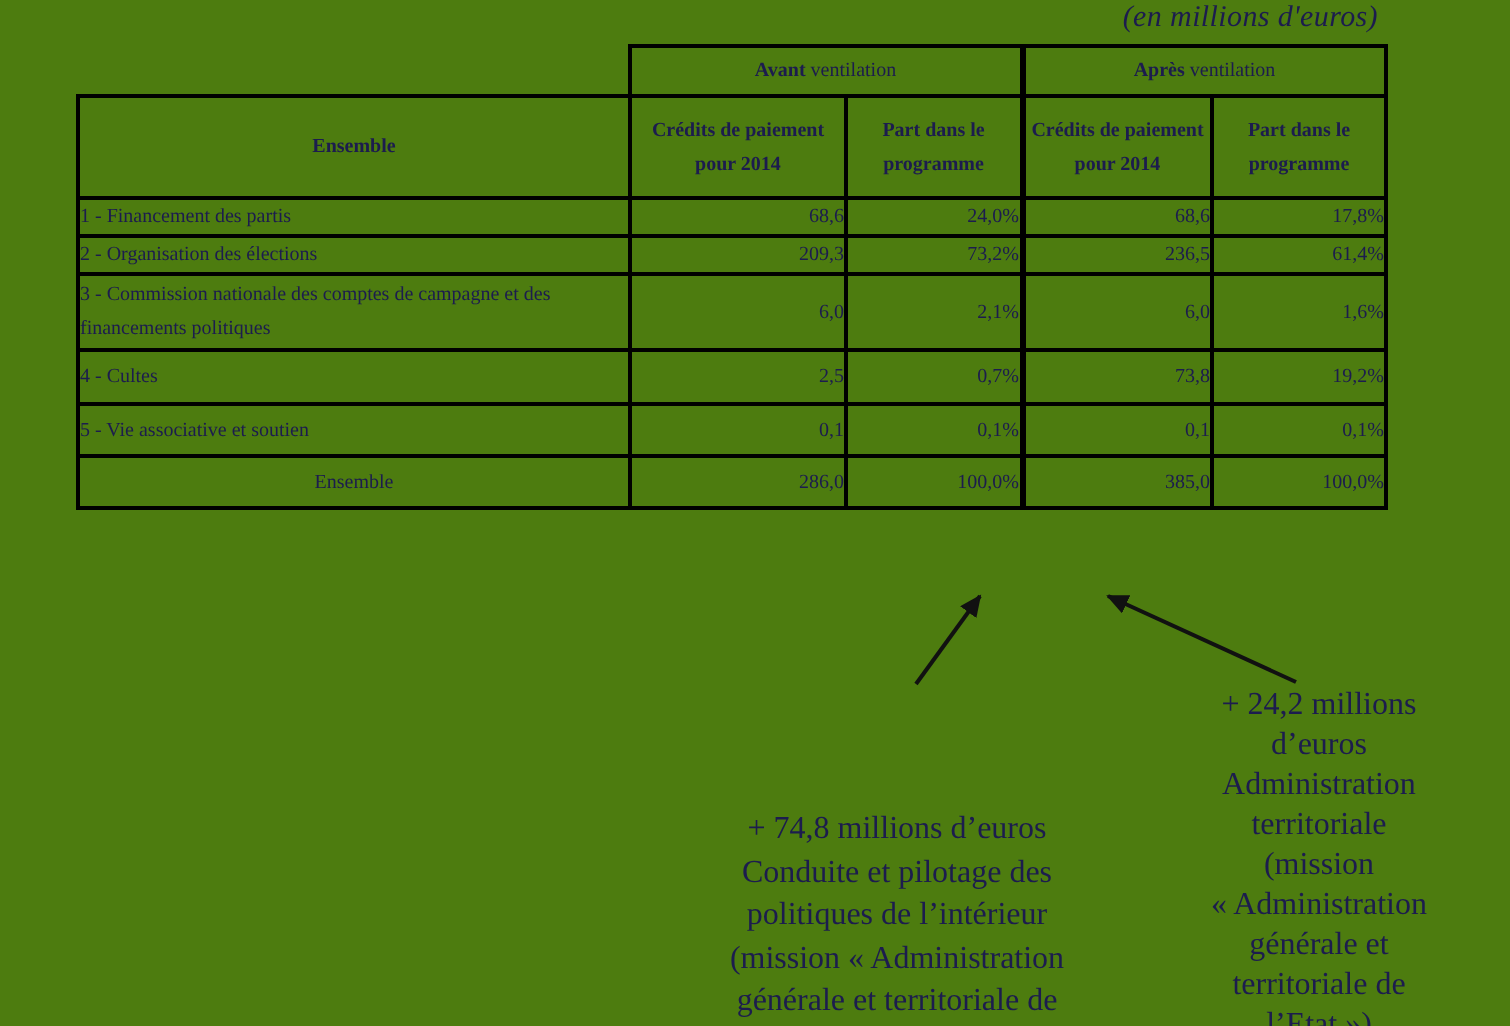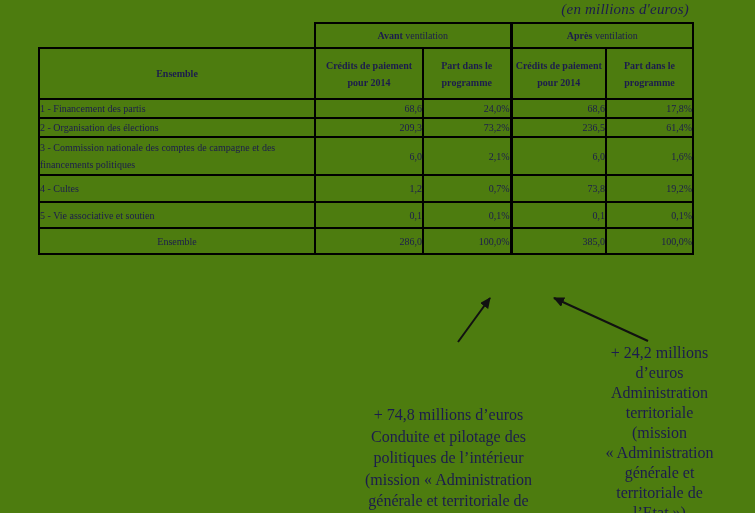--- a/index.html
+++ b/index.html
@@ -87,21 +87,21 @@
     </tr>
     <tr class="r3">
       <td class="label-cell">3 - Commission nationale des comptes de campagne et des financements politiques</td>
       <td class="num-cell">6,0</td>
       <td class="num-cell div3">2,1%</td>
       <td class="num-cell">6,0</td>
       <td class="num-cell">1,6%</td>
     </tr>
     <tr class="r4">
       <td class="label-cell">4 - Cultes</td>
-      <td class="num-cell">1,2</td>
+      <td class="num-cell">2,5</td>
       <td class="num-cell div3">0,7%</td>
       <td class="num-cell">73,8</td>
       <td class="num-cell">19,2%</td>
     </tr>
     <tr class="r5">
       <td class="label-cell">5 - Vie associative et soutien</td>
       <td class="num-cell">0,1</td>
       <td class="num-cell div3">0,1%</td>
       <td class="num-cell">0,1</td>
       <td class="num-cell">0,1%</td>

